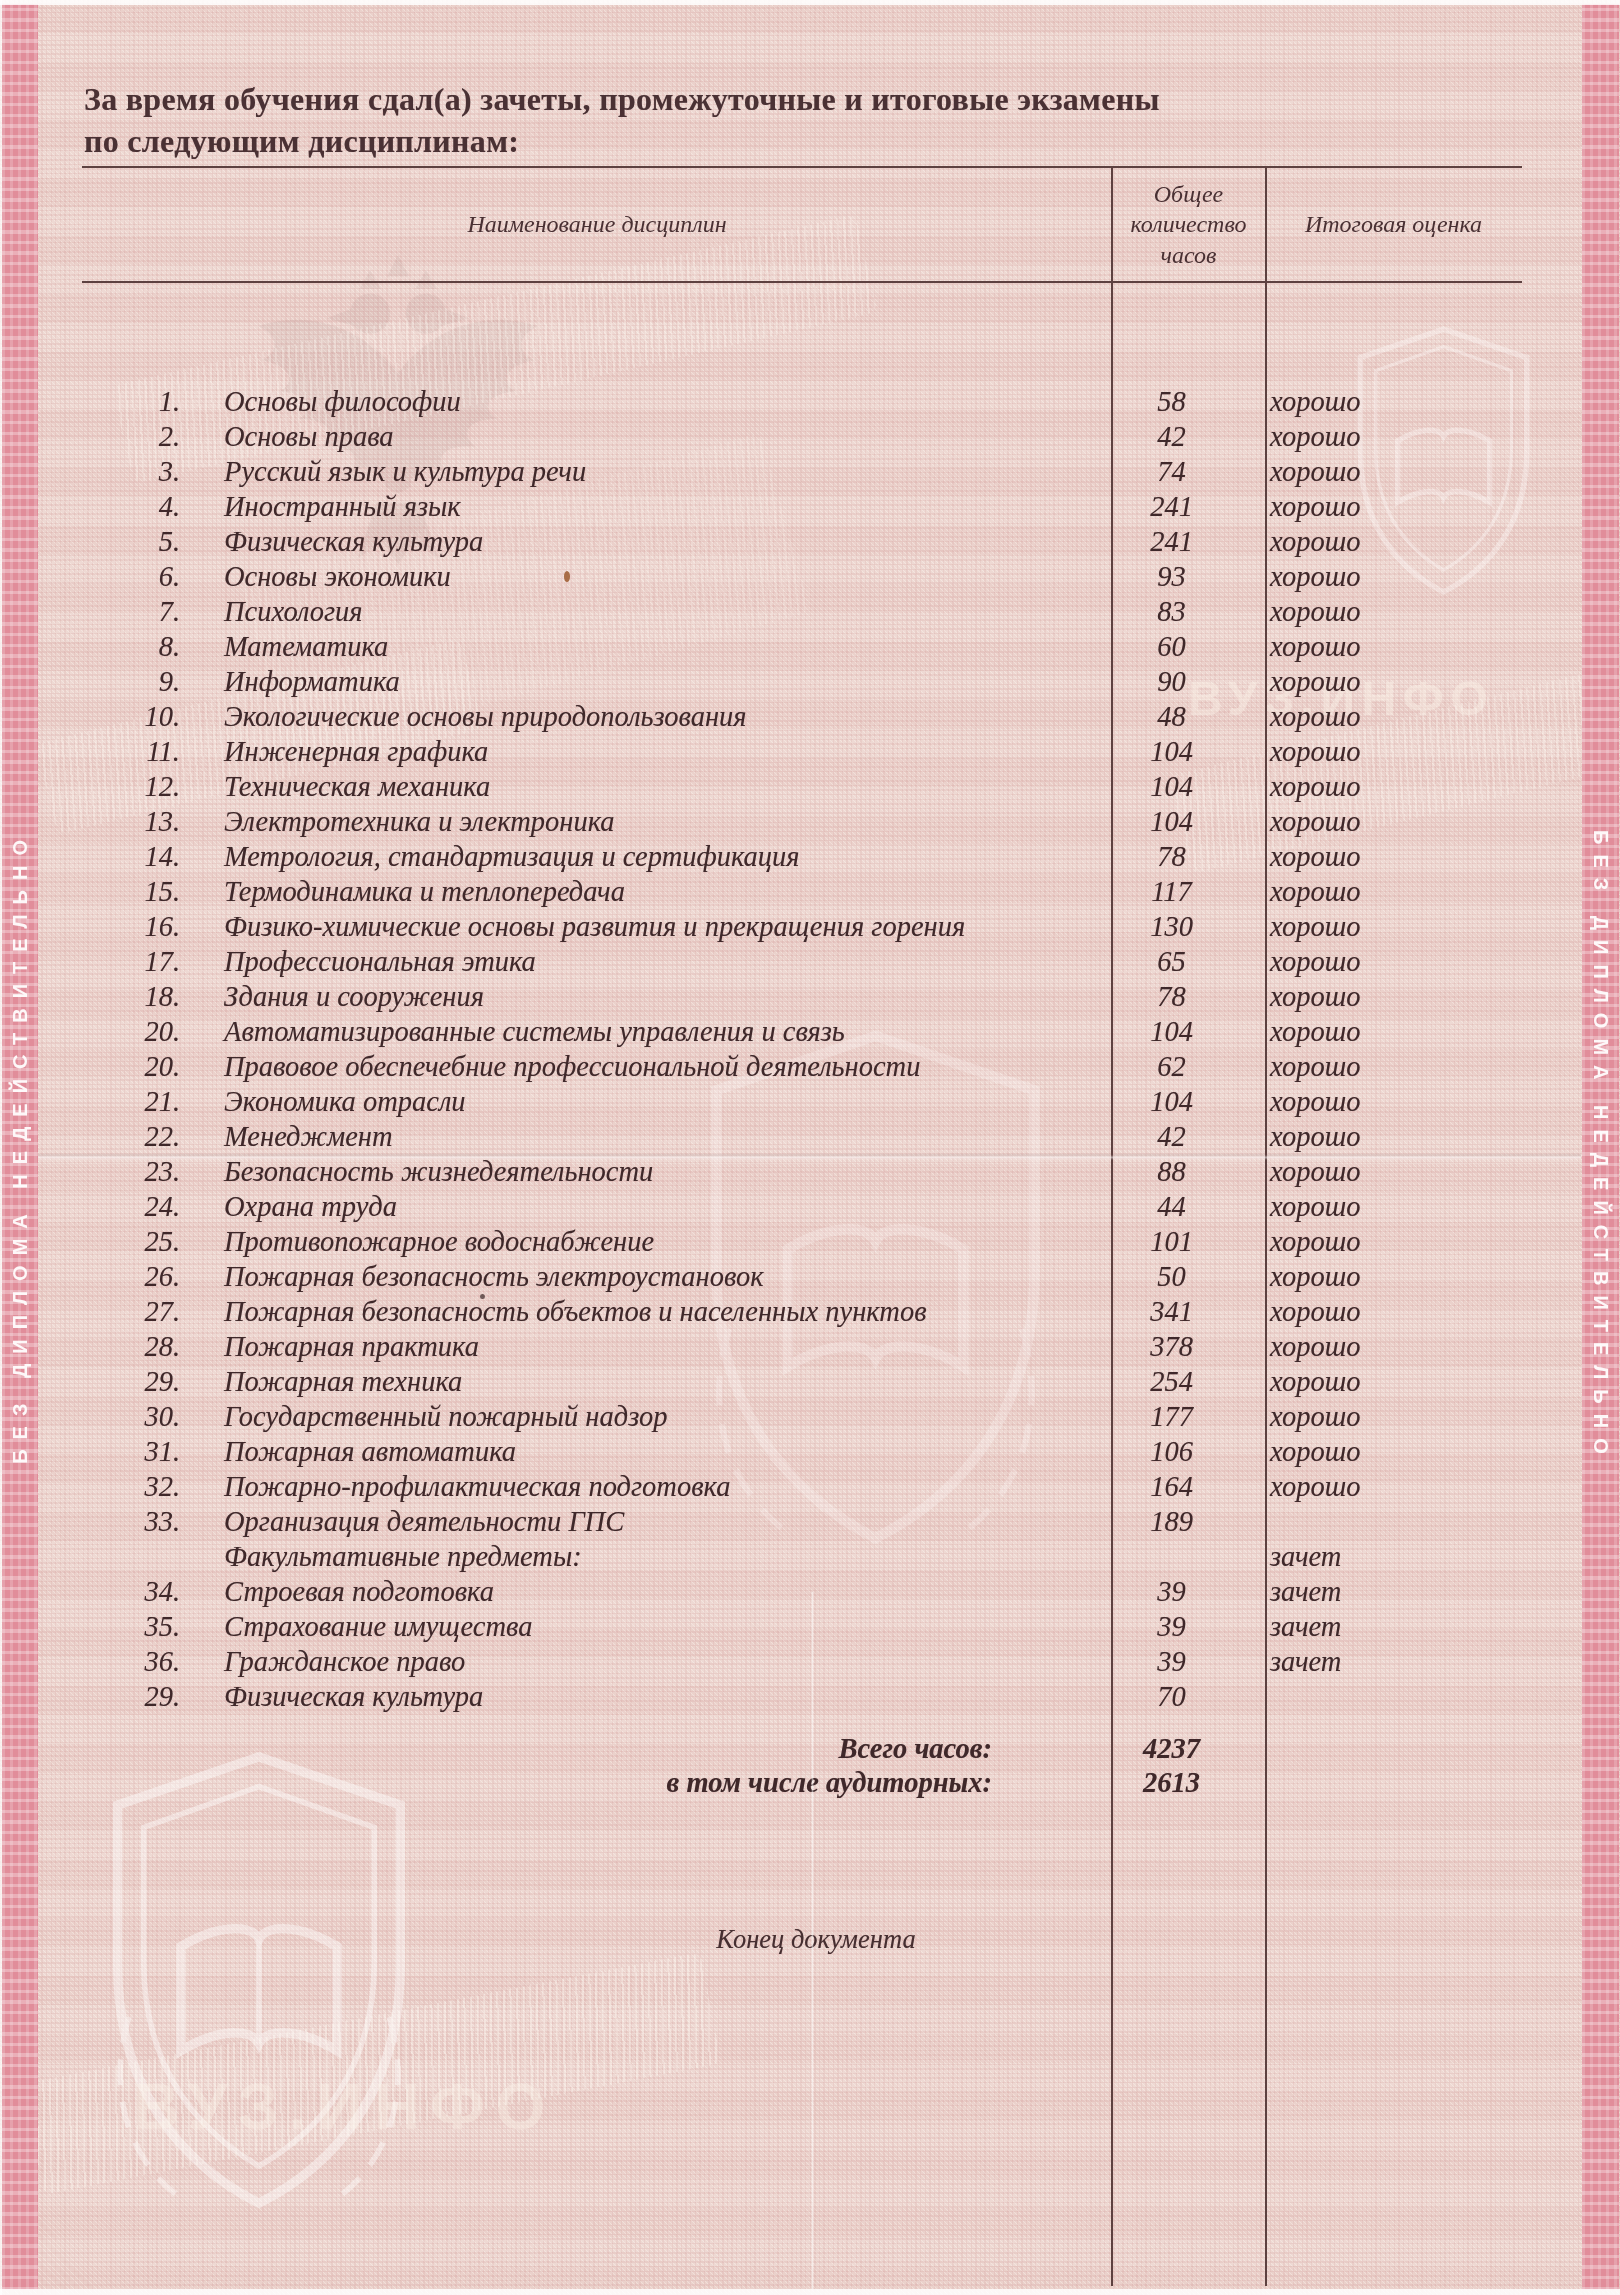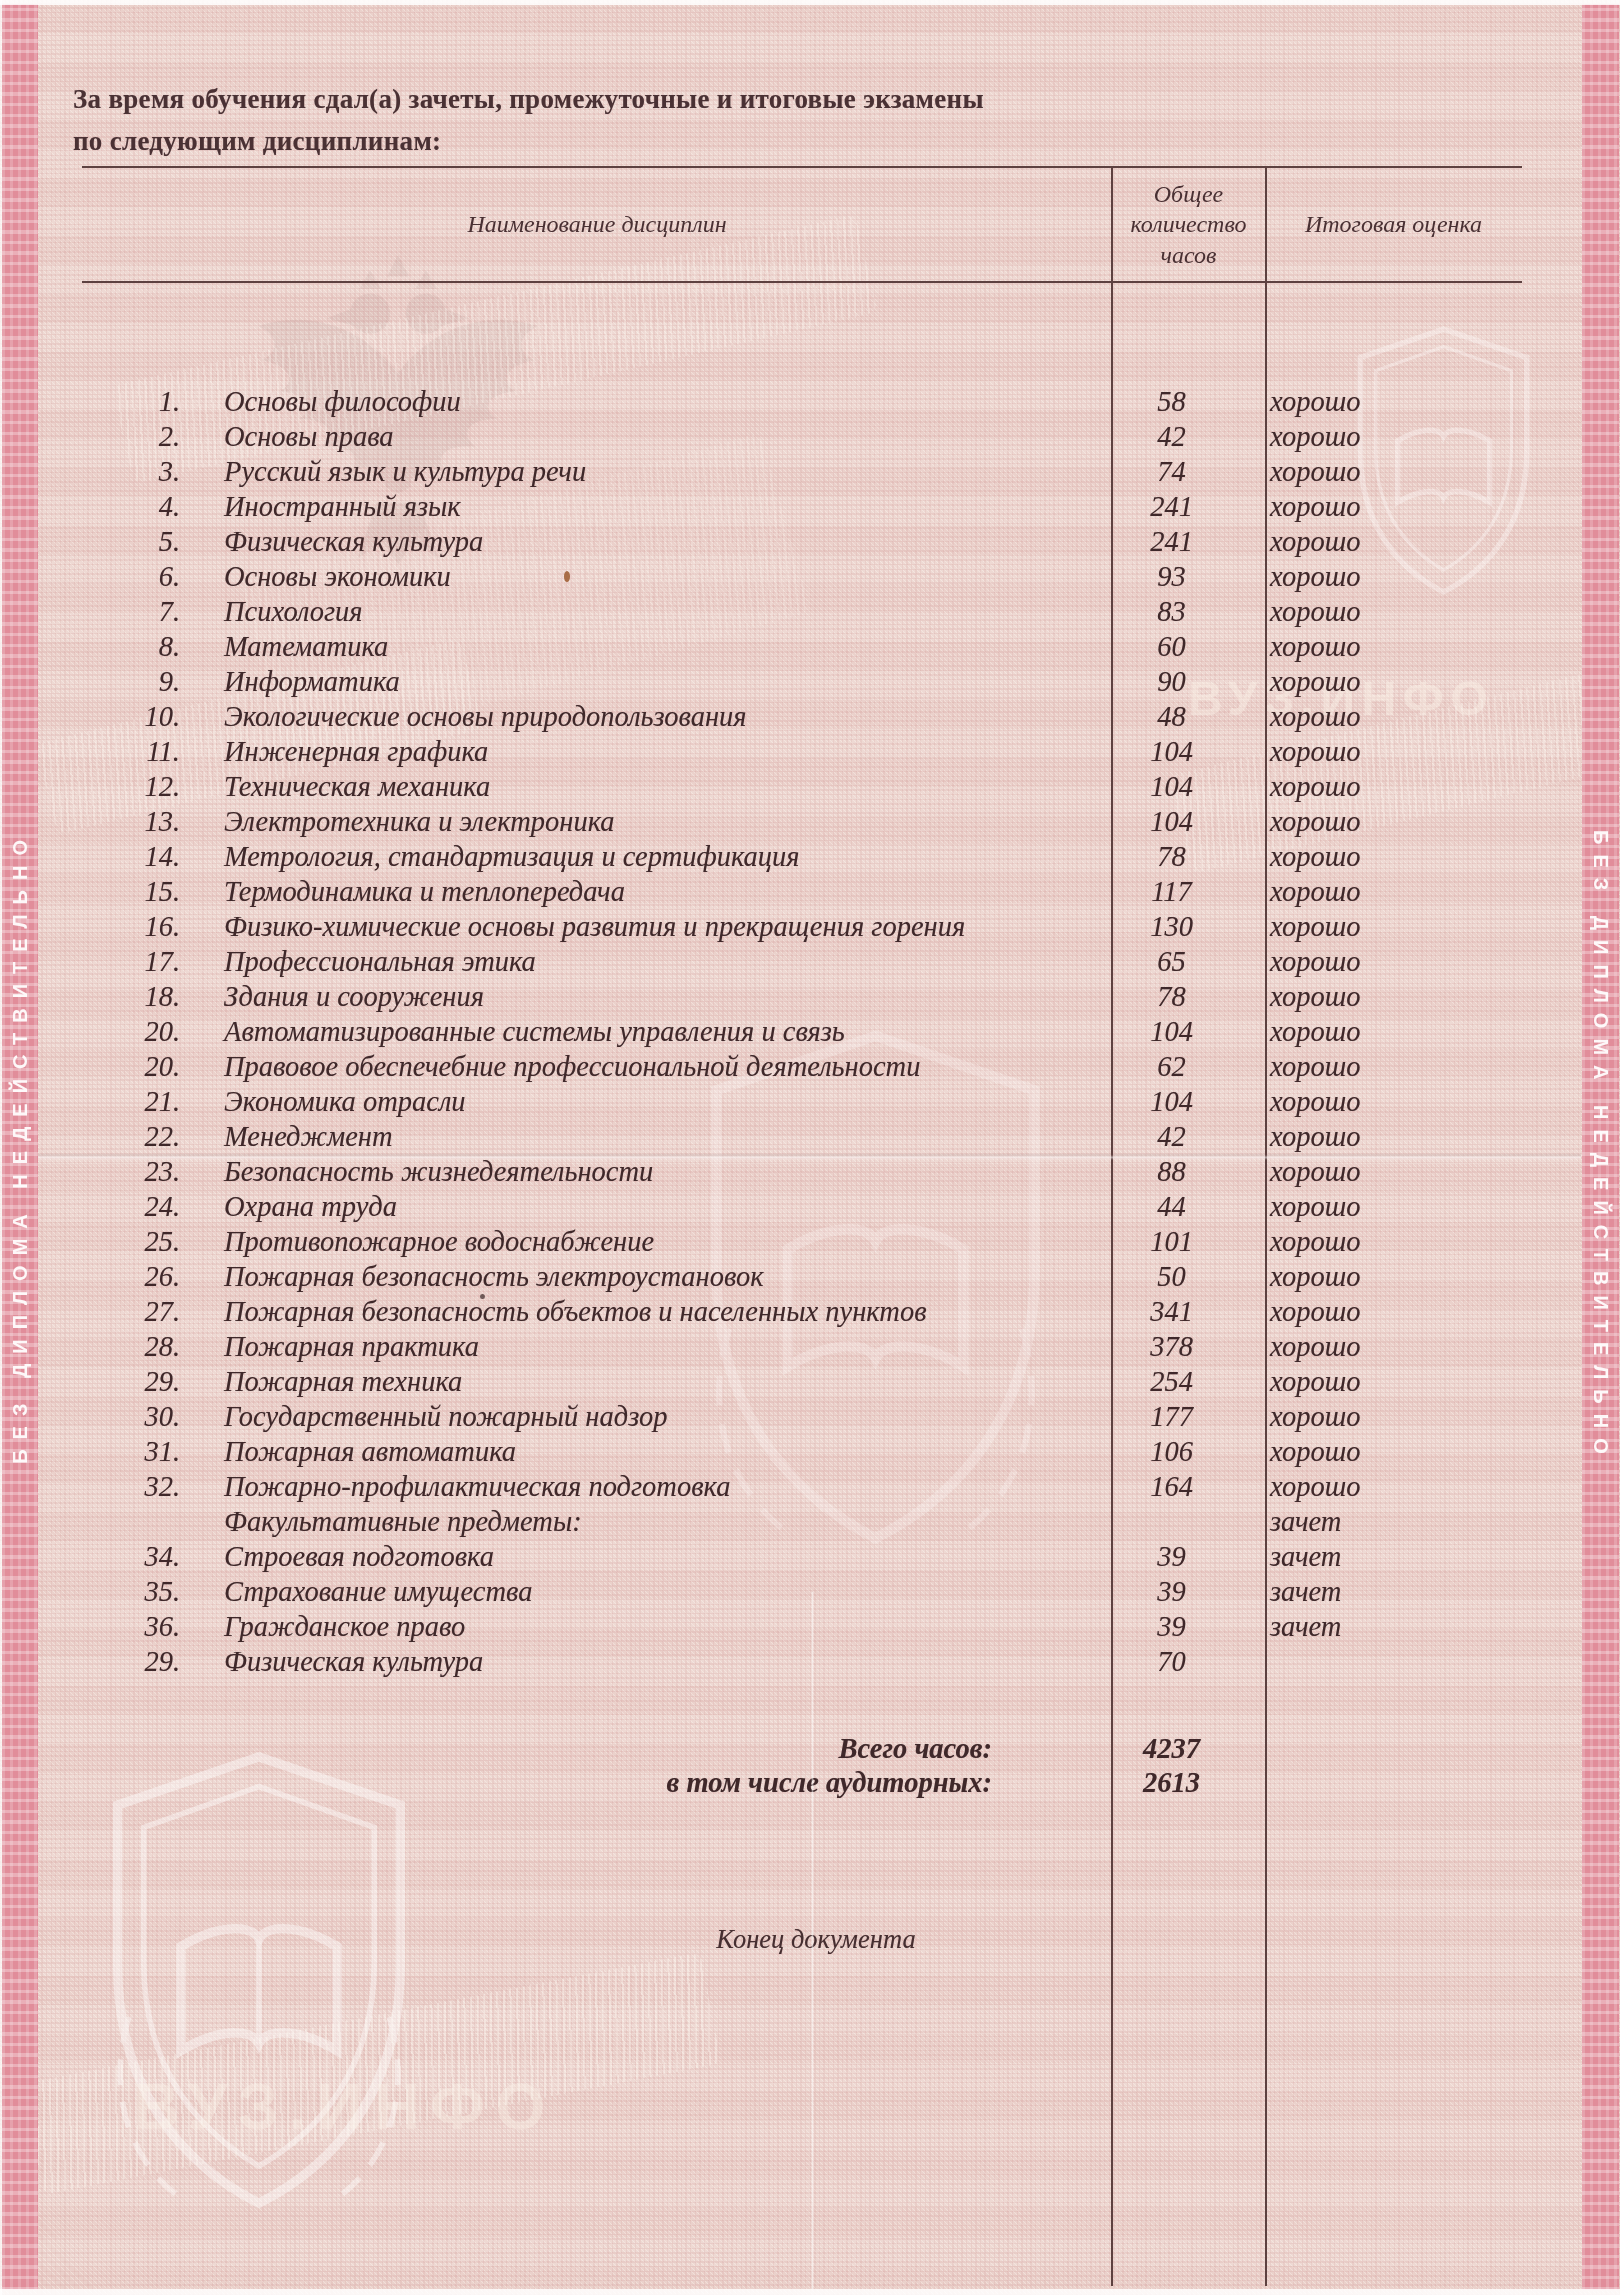--- a/index.html
+++ b/index.html
@@ -35,22 +35,22 @@
   .band-text{
     font-family:"Liberation Sans","DejaVu Sans",sans-serif;
     font-weight:bold;font-size:20px;letter-spacing:10px;
     color:rgba(255,255,255,0.93);
     writing-mode:vertical-rl;white-space:nowrap;
   }
   .band-left .band-text{transform:rotate(180deg);}
 
   
   .intro{
-    position:absolute;left:73px;top:78px;width:1128px;
-    font-weight:bold;font-size:27px;line-height:42px;letter-spacing:0.3px;
+    position:absolute;left:84px;top:78px;width:1128px;
+    font-weight:bold;font-size:32px;line-height:42px;letter-spacing:0.3px;
     color:#4a3134;text-shadow:0 0 0.7px rgba(74,49,52,0.35);
   }
 
   
   .hline,.vline{position:absolute;background:#5d4140;}
   .hline{height:2px;width:1440px;left:82px;}
   .hline-top{top:166px;}
   .hline-head{top:281px;}
   .vline{width:2px;top:166px;height:2120px;}
   .vline-1{left:1111px;}
@@ -390,20 +390,26 @@
         <span class="c-hours">106</span>
         <span class="c-grade">хорошо</span>
       </div>
       <div class="t-row">
         <span class="c-num">32.</span>
         <span class="c-name">Пожарно-профилактическая подготовка</span>
         <span class="c-hours">164</span>
         <span class="c-grade">хорошо</span>
       </div>
       <div class="t-row">
+        <span class="c-num">33.</span>
+        <span class="c-name">Организация деятельности ГПС</span>
+        <span class="c-hours">189</span>
+        <span class="c-grade"></span>
+      </div>
+      <div class="t-row">
         <span class="c-num"></span>
         <span class="c-name">Факультативные предметы:</span>
         <span class="c-hours"></span>
         <span class="c-grade">зачет</span>
       </div>
       <div class="t-row">
         <span class="c-num">34.</span>
         <span class="c-name">Строевая подготовка</span>
         <span class="c-hours">39</span>
         <span class="c-grade">зачет</span>

